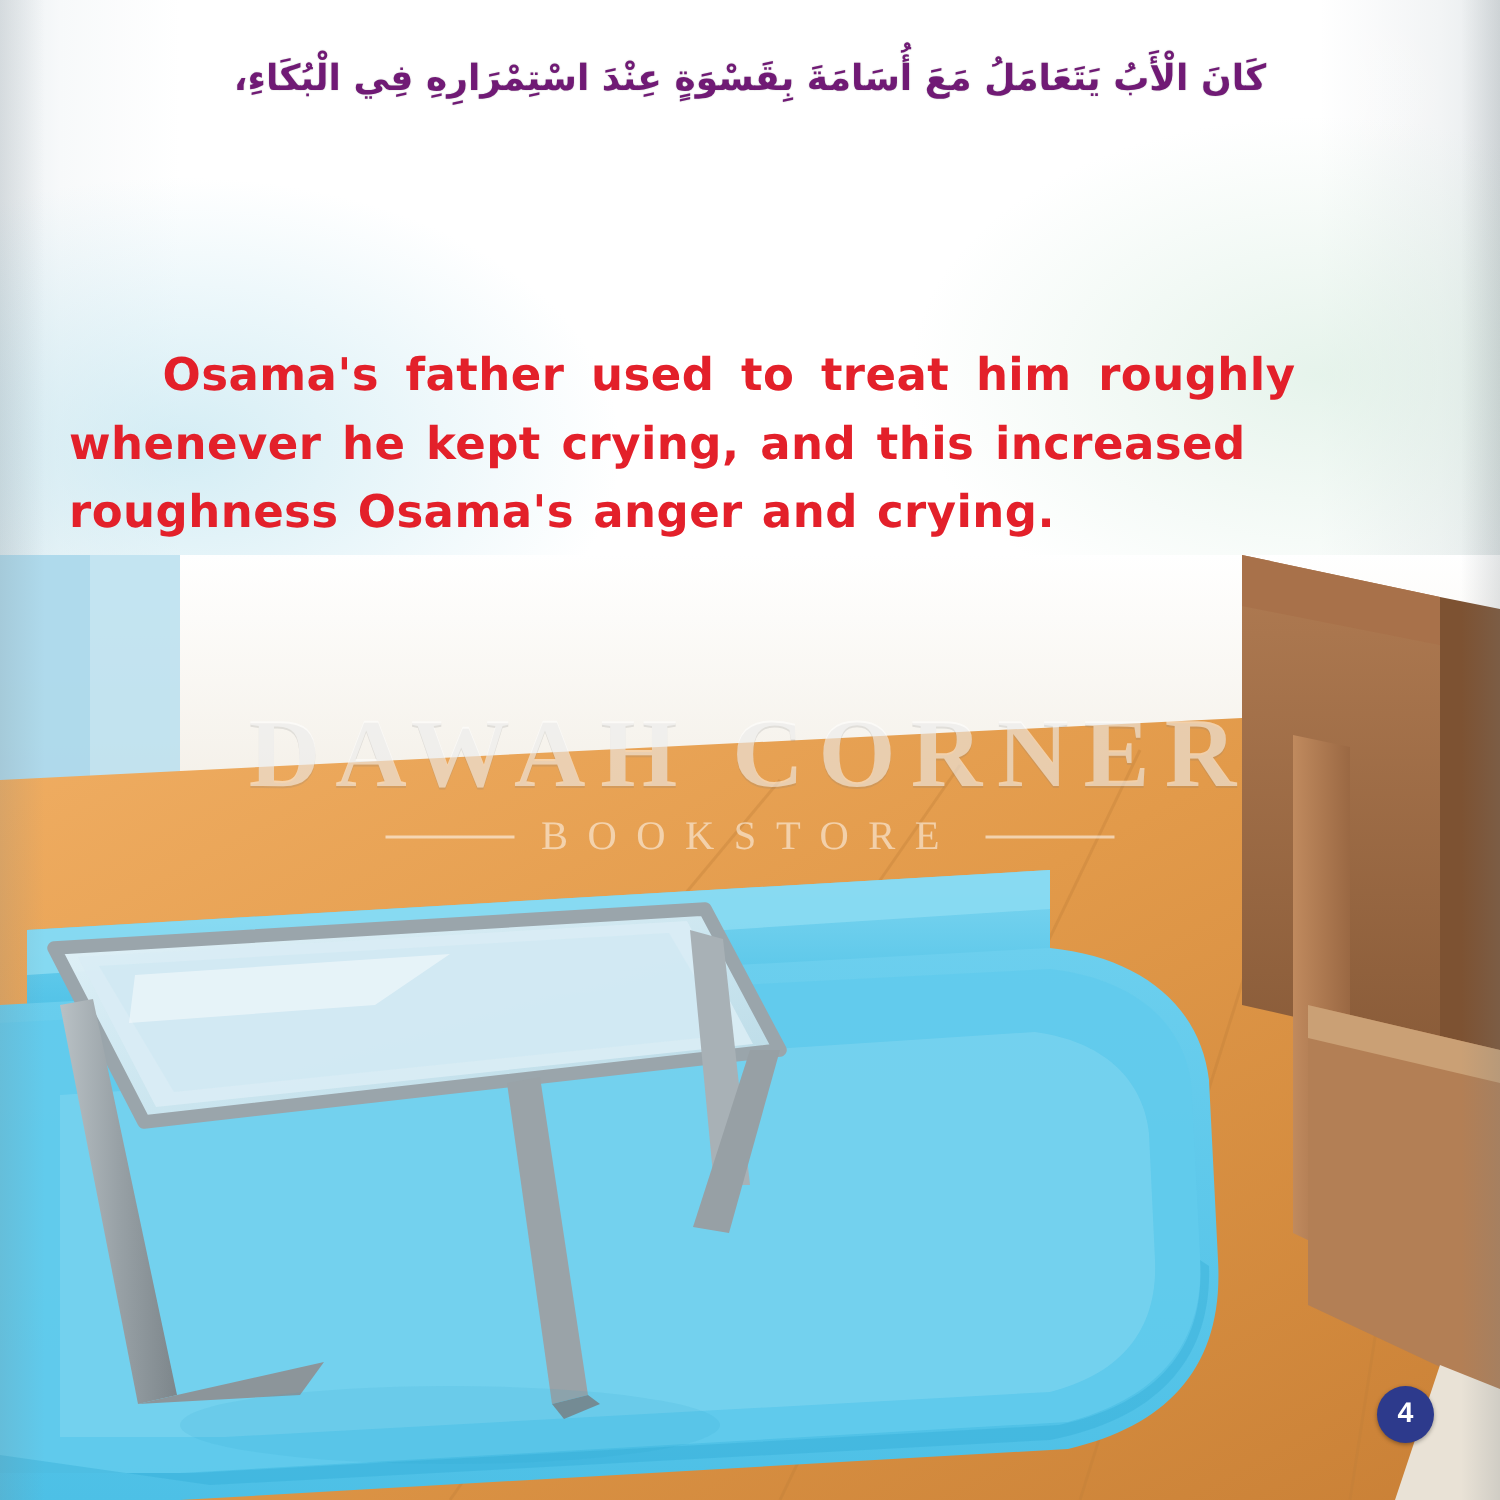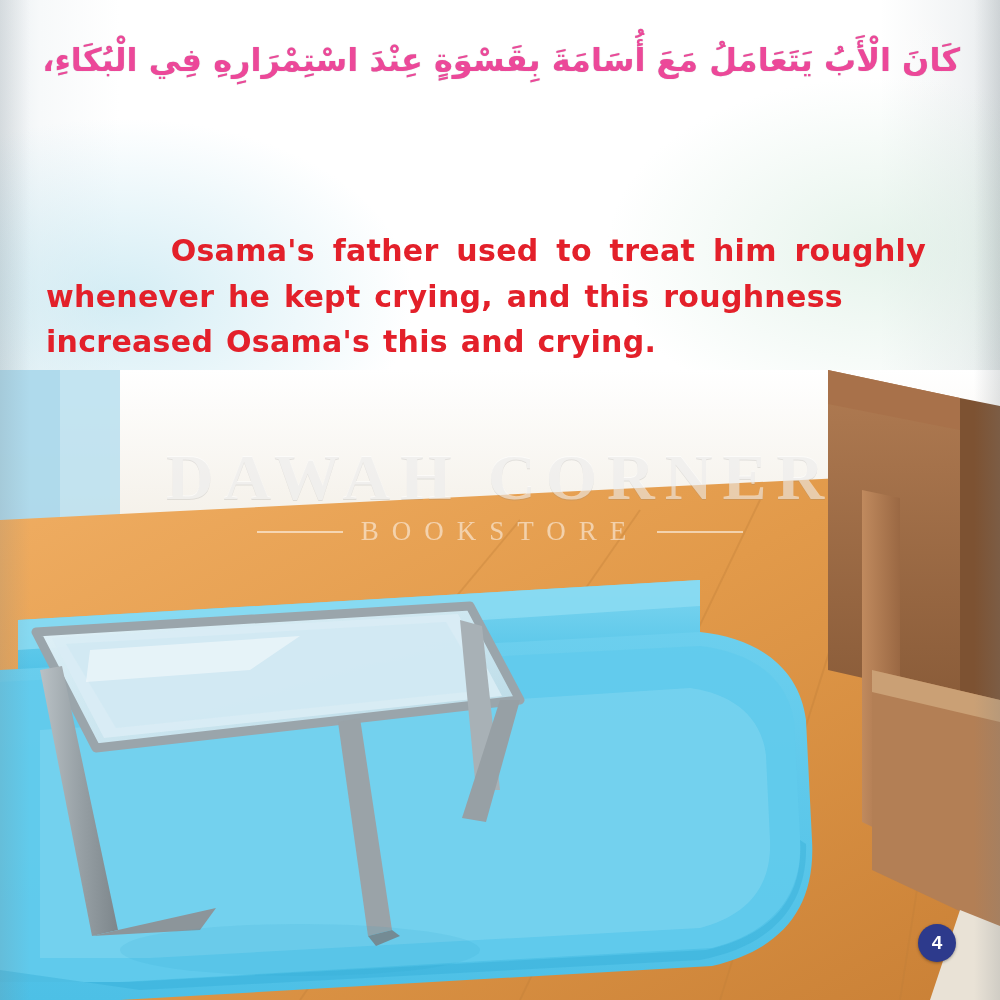--- a/index.html
+++ b/index.html
@@ -48,50 +48,51 @@
     width: 1000px; height: 630px;
     overflow: hidden;
   }
 
   
   .arabic-block {
     position: absolute;
     left: 40px; top: 30px;
     width: 920px;
     direction: rtl;
-    color: #ec4899;
+    text-align: center;
+    color: #701a75;
     font-family: "DejaVu Sans", sans-serif;
-    font-size: 32px;
+    font-size: 24px;
     line-height: 1.9;
     font-weight: 700;
     letter-spacing: 0px;
     text-shadow: 0 0 1px rgba(0,0,0,0.25);
   }
   .arabic-line { white-space: nowrap; }
 
   .english-block {
     position: absolute;
     left: 46px; top: 228px;
     width: 880px;
     color: #e3202a;
     font-family: "DejaVu Sans", sans-serif;
     font-weight: 700;
     font-size: 30px;
     line-height: 1.52;
     letter-spacing: 0.3px;
   }
-  .eng-line-1 { text-align: right; word-spacing: 7px; }
+  .eng-line-1 { text-align: center; word-spacing: 7px; }
   .eng-line-2 { text-align: left; word-spacing: 3px; }
   .eng-line-3 { text-align: left; word-spacing: 2px; }
 
   
   .watermark {
     position: absolute;
     left: 70px;
-    top: 444px;
+    top: 470px;
     width: 860px;
     text-align: center;
     pointer-events: none;
     color: rgba(255,255,255,0.52);
     font-family: "Liberation Serif", serif;
     letter-spacing: 10px;
   }
   .wm-main {
     font-size: 66px;
     font-weight: 700;
@@ -261,21 +262,21 @@
       <span class="wm-rule"></span><span>BOOKSTORE</span><span class="wm-rule"></span>
     </div>
   </div>
 
   <div class="arabic-block">
     <div class="arabic-line">كَانَ الْأَبُ يَتَعَامَلُ مَعَ أُسَامَةَ بِقَسْوَةٍ عِنْدَ اسْتِمْرَارِهِ فِي الْبُكَاءِ،</div>
   </div>
 
   <div class="english-block">
     <div class="eng-line-1">Osama's father used to treat him roughly</div>
-    <div class="eng-line-2">whenever he kept crying, and this roughness</div>
-    <div class="eng-line-3">increased Osama's this and crying.</div>
+    <div class="eng-line-2">whenever he kept crying, and this increased</div>
+    <div class="eng-line-3">roughness Osama's anger and crying.</div>
   </div>
 
   <div class="page-number">4</div>
 
   <div class="edge-right"></div>
   <div class="edge-left"></div>
 </div>
 
 </body></html>

